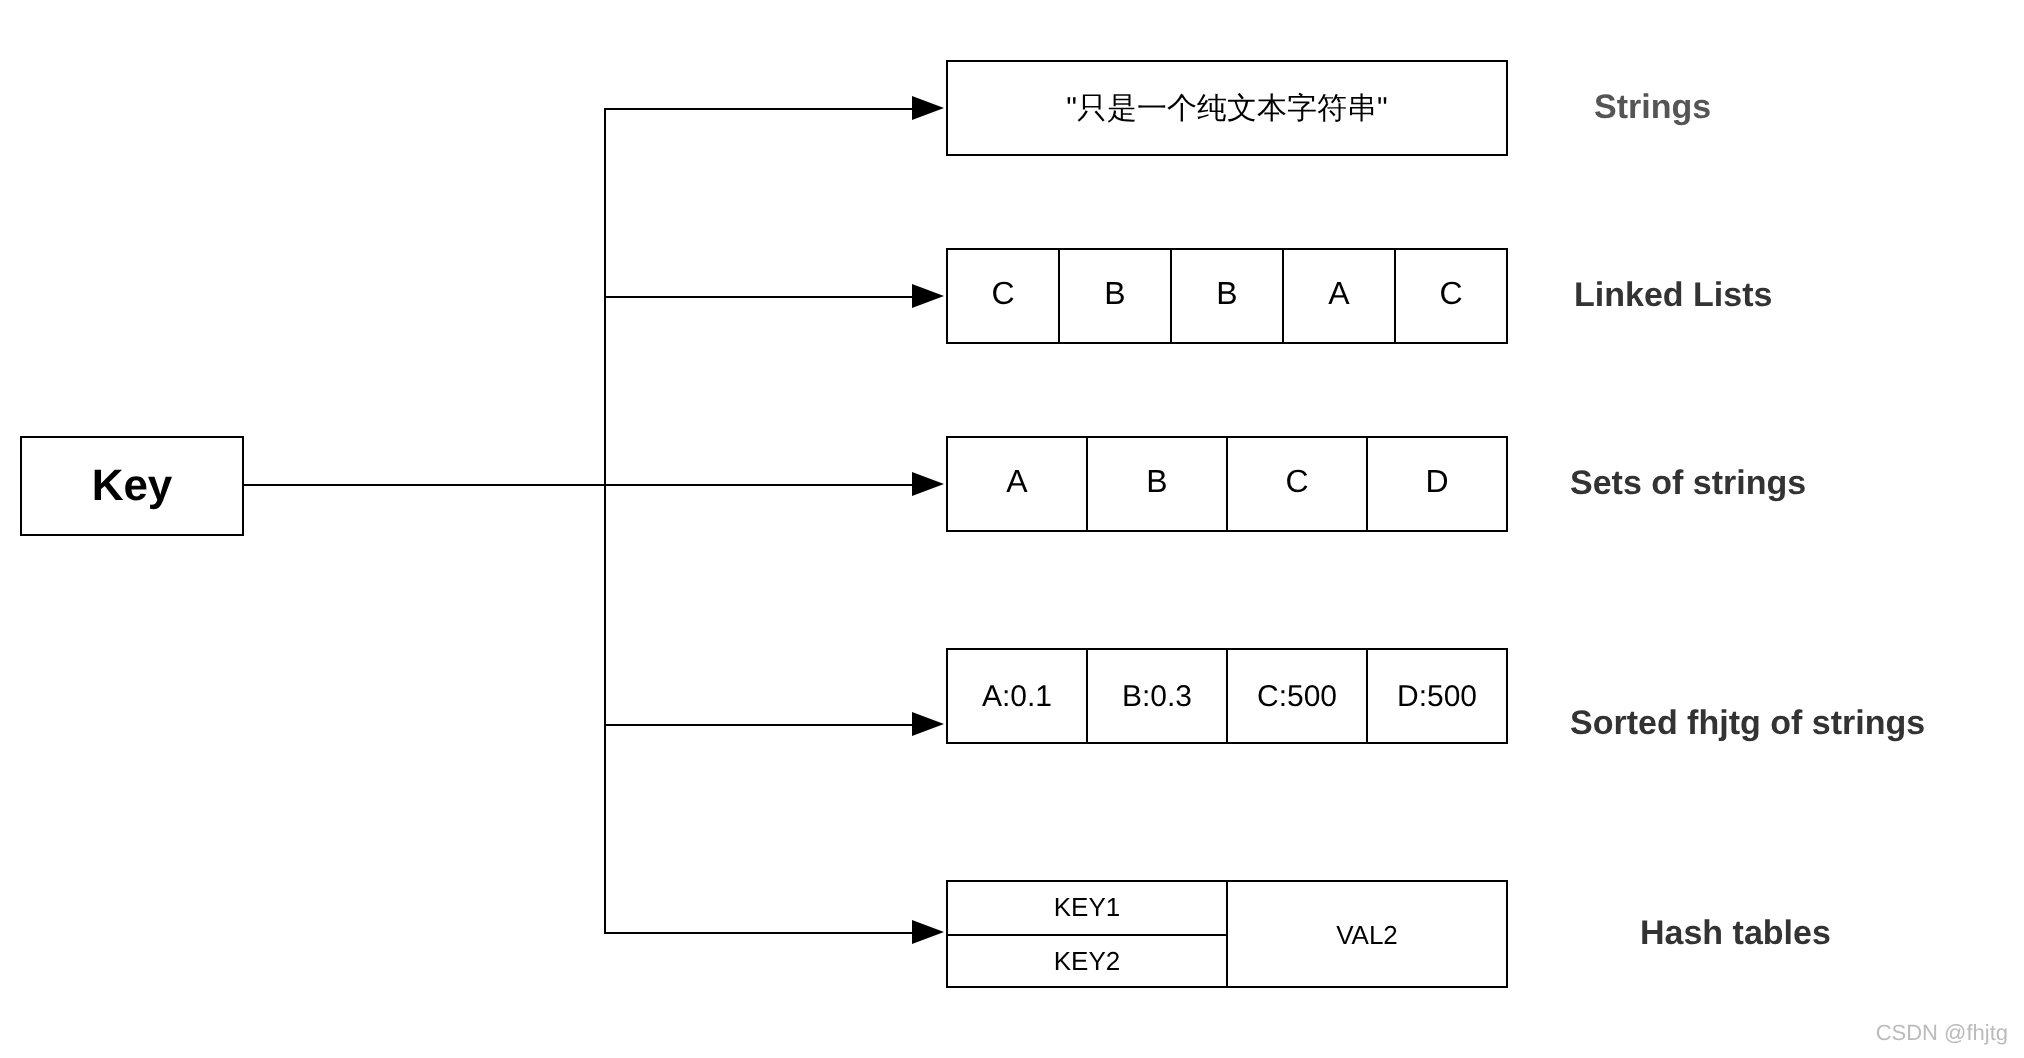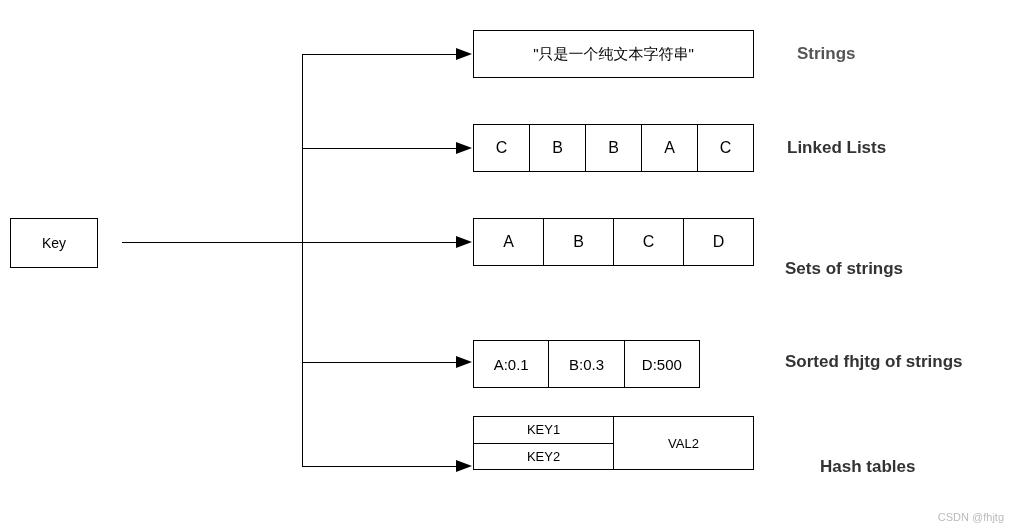--- a/index.html
+++ b/index.html
@@ -59,21 +59,21 @@
     position: absolute;
     right: 8px;
     bottom: 6px;
     font-size: 11px;
     color: #bbb;
   }
 </style>
 </head>
 <body>
 
-<div class="box" style="left:10px; top:218px; width:88px; height:50px; font-size:14px;">
+<div class="box" style="left:10px; top:218px; width:112px; height:50px; font-size:22px;font-weight:bold;">
   <span>Key</span>
 </div>
 
 <div class="line" style="left:122px; top:242px; width:180px; height:1px;"></div>
 
 <div class="line" style="left:302px; top:54px; width:1px; height:413px;"></div>
 
 <div class="line" style="left:302px; top:54px; width:160px; height:1px;"></div>
 <svg style="position:absolute; left:456px; top:48px;" width="16" height="12">
   <polygon points="0,0 16,6 0,12" fill="#000"></polygon>
@@ -99,38 +99,39 @@
 <div class="line" style="left:302px; top:242px; width:160px; height:1px;"></div>
 <svg style="position:absolute; left:456px; top:236px;" width="16" height="12">
   <polygon points="0,0 16,6 0,12" fill="#000"></polygon>
 </svg>
 <div class="box" style="left:473px; top:218px; width:281px; height:48px; display:flex;">
   <div class="cell">A</div>
   <div class="cell">B</div>
   <div class="cell">C</div>
   <div class="cell">D</div>
 </div>
-<div class="label" style="left:785px; top:232px;margin-top:27px;">Sets of strings</div>
+<div class="label" style="left:785px; top:232px;">Sets of strings</div>
 
 <div class="line" style="left:302px; top:362px; width:160px; height:1px;"></div>
 <svg style="position:absolute; left:456px; top:356px;" width="16" height="12">
   <polygon points="0,0 16,6 0,12" fill="#000"></polygon>
 </svg>
-<div class="box" style="left:473px; top:340px; width:227px; height:48px; display:flex;">
+<div class="box" style="left:473px; top:324px; width:281px; height:48px; display:flex;">
   <div class="cell" style="font-size:15px;">A:0.1</div>
   <div class="cell" style="font-size:15px;">B:0.3</div>
+  <div class="cell" style="font-size:15px;">C:500</div>
   <div class="cell" style="font-size:15px;">D:500</div>
 </div>
 <div class="label" style="left:785px; top:352px;">Sorted fhjtg of strings</div>
 
 <div class="line" style="left:302px; top:466px; width:160px; height:1px;"></div>
 <svg style="position:absolute; left:456px; top:460px;" width="16" height="12">
   <polygon points="0,0 16,6 0,12" fill="#000"></polygon>
 </svg>
-<div class="box" style="left:473px; top:416px; width:281px; height:54px; display:flex;">
+<div class="box" style="left:473px; top:440px; width:281px; height:54px; display:flex;">
   <div class="hashcol">
     <div class="hcell">KEY1</div>
     <div class="hcell">KEY2</div>
   </div>
   <div class="hashcol">
     <div class="hcell">VAL2</div>
   </div>
 </div>
 <div class="label" style="left:820px; top:457px;">Hash tables</div>
 

